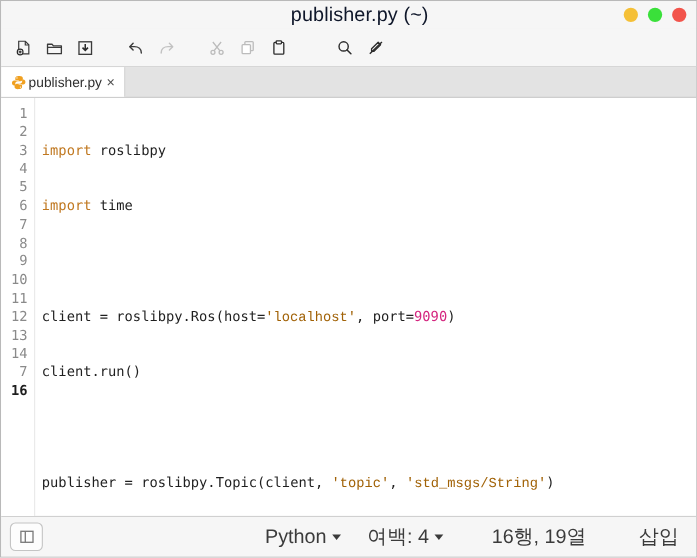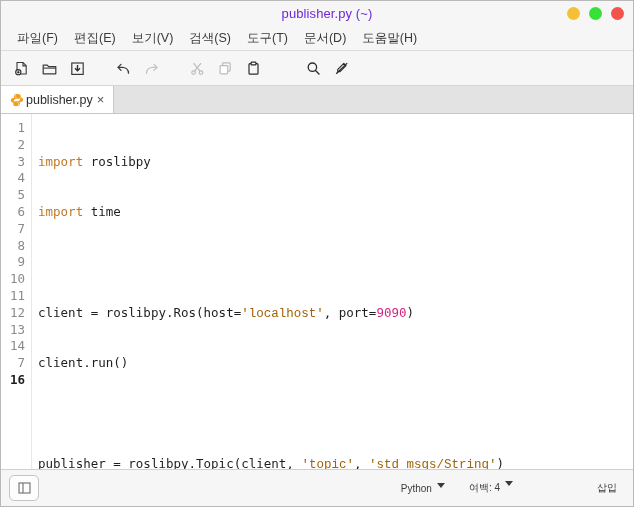--- a/index.html
+++ b/index.html
@@ -28,22 +28,22 @@
   .titlebar {
     height: 25px;
     min-height: 25px;
     background: #f6f6f6;
     position: relative;
     display: flex;
     align-items: center;
     justify-content: center;
   }
   .titlebar-title {
-    font-size: 13px;
-    color: #6d28d9;
+    font-size: 18px;
+    color: #0f172a;
     letter-spacing: 0.1px;
     margin-left: 20px;
   }
   .window-controls {
     position: absolute;
     right: 9px;
     top: 0;
     height: 25px;
     display: flex;
     align-items: center;
@@ -188,23 +188,24 @@
     border: 1px solid #c4c4c4;
     border-radius: 5px;
     background: #fdfdfd;
     display: flex;
     align-items: center;
     justify-content: center;
     cursor: default;
   }
   .sb-spacer { flex: 1; }
   .sb-item {
-    font-size: 10px;
+    font-size: 18px;
     color: #3b3b3b;
     display: flex;
+    align-items: center;
     gap: 5px;
     cursor: default;
     padding: 2px 4px;
     border-radius: 3px;
     white-space: nowrap;
   }
   .caret {
     width: 0; height: 0;
     border-left: 4.5px solid transparent;
     border-right: 4.5px solid transparent;
@@ -222,29 +223,20 @@
 
   <div class="titlebar">
     <div class="titlebar-title">publisher.py (~)</div>
     <div class="window-controls">
       <span class="wc-dot" style="background:#f5c037"></span>
       <span class="wc-dot" style="background:#3ae03a"></span>
       <span class="wc-dot" style="background:#f2544b"></span>
     </div>
   </div>
 
-  <div class="menubar">
-    <div class="menu-item">파일(F)</div>
-    <div class="menu-item">편집(E)</div>
-    <div class="menu-item">보기(V)</div>
-    <div class="menu-item">검색(S)</div>
-    <div class="menu-item">도구(T)</div>
-    <div class="menu-item">문서(D)</div>
-    <div class="menu-item">도움말(H)</div>
-  </div>
 
   <div class="toolbar">
 
     <div class="tb-btn">
       <svg class="tb-icon" width="17" height="17" viewBox="0 0 17 17">
         <path d="M4 2.5h6l3.2 3.2v8.3H4z" fill="none" stroke="#3b3b3b" stroke-width="1.1"></path>
         <path d="M10 2.6v3.3h3.2" fill="none" stroke="#3b3b3b" stroke-width="1.1"></path>
         <circle cx="5.3" cy="12.2" r="2.6" fill="#fff" stroke="#2c2c2c" stroke-width="1.1"></circle>
         <path d="M5.3 10.8v2.8M3.9 12.2h2.8" stroke="#2c2c2c" stroke-width="1.1"></path>
       </svg>
@@ -391,19 +383,20 @@
 
     <div class="sb-gap-a"></div>
 
     <div class="sb-item clickable">
       <span>여백: 4</span>
       <span class="caret"></span>
     </div>
 
     <div class="sb-gap-b"></div>
 
+    <div class="sb-item">16행, 19열</div>
 
     <div class="sb-gap-c"></div>
 
     <div class="sb-item">삽입</div>
   </div>
 
 </div>
 
 </body></html>

